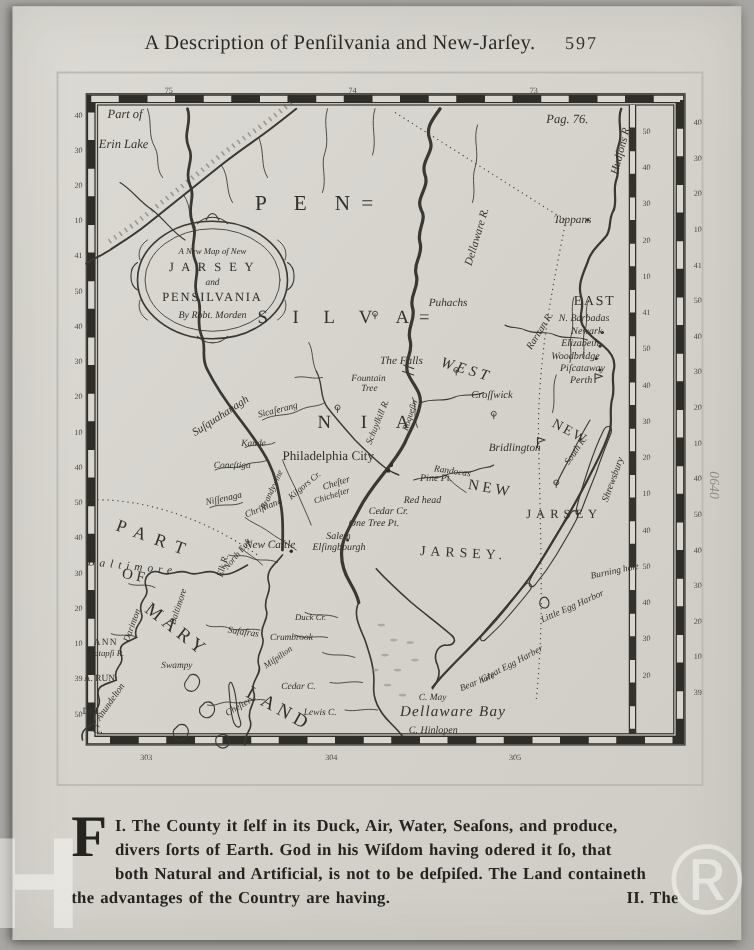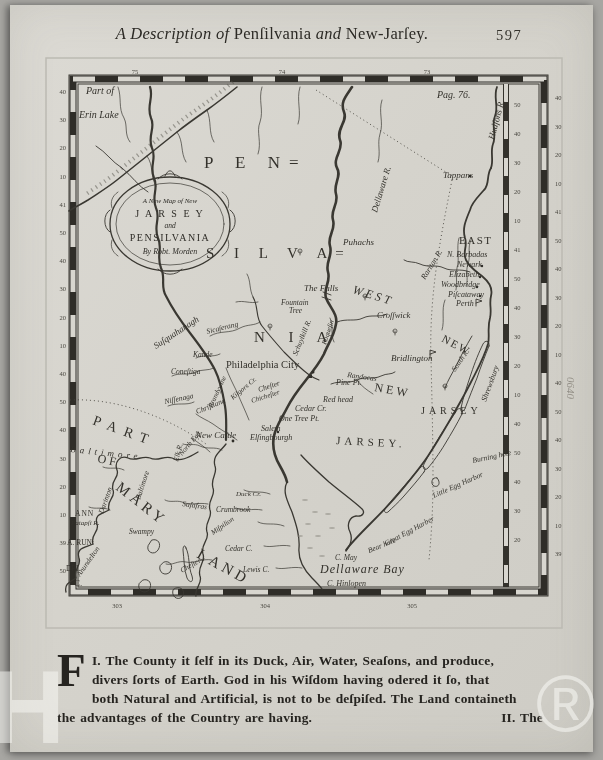--- a/index.html
+++ b/index.html
@@ -4,22 +4,22 @@
 <style>
   html,body{margin:0;padding:0}
   body{width:603px;height:760px;position:relative;overflow:hidden;
        background:#a7a6a2;font-family:"Liberation Serif",serif}
   .paper{position:absolute;left:10px;top:5px;width:583px;height:747px;
          background:linear-gradient(128deg,#dcdad4 0%,#d5d3cc 45%,#ceccc5 100%);
          box-shadow:-4px 0 6px rgba(0,0,0,.28),0 3px 8px rgba(0,0,0,.3),
                     inset 0 0 46px rgba(115,110,100,.16)}
   .header{position:absolute;top:24px;left:68px;width:408px;text-align:center;
           font-size:16.5px;color:#2c2a25;letter-spacing:.3px;white-space:nowrap}
-  .header .it{font-style:italic}
-  .pagenum{position:absolute;top:27px;left:496px;font-size:14.5px;color:#35332d;letter-spacing:1.5px}
+  .header .it{}
+  .pagenum{position:absolute;top:27px;left:452px;font-size:14.5px;color:#35332d;letter-spacing:1.5px}
   svg#map-svg{position:absolute;left:0;top:0}
   .thin{fill:none;stroke:#3b3933;stroke-width:1}
   .plate{fill:none;stroke:#bcbab3;stroke-width:1.5}
   .band{fill:none;stroke:#2f2d28;stroke-width:7}
   .bandw{fill:none;stroke:#d8d6cf;stroke-width:5;stroke-dasharray:22 23}
   .mband{fill:none;stroke:#34322c;stroke-width:6}
   .mbandw{fill:none;stroke:#d8d6cf;stroke-width:4;stroke-dasharray:18 19}
   .riv{fill:none;stroke:#3a3832;stroke-linecap:round;stroke-linejoin:round}
   .w26{stroke-width:2.6}.w22{stroke-width:2.2}.w18{stroke-width:1.8}.w16{stroke-width:1.6}
   .w13{stroke-width:1.3}.w11{stroke-width:1.1}.w09{stroke-width:.9}.w07{stroke-width:.7}

